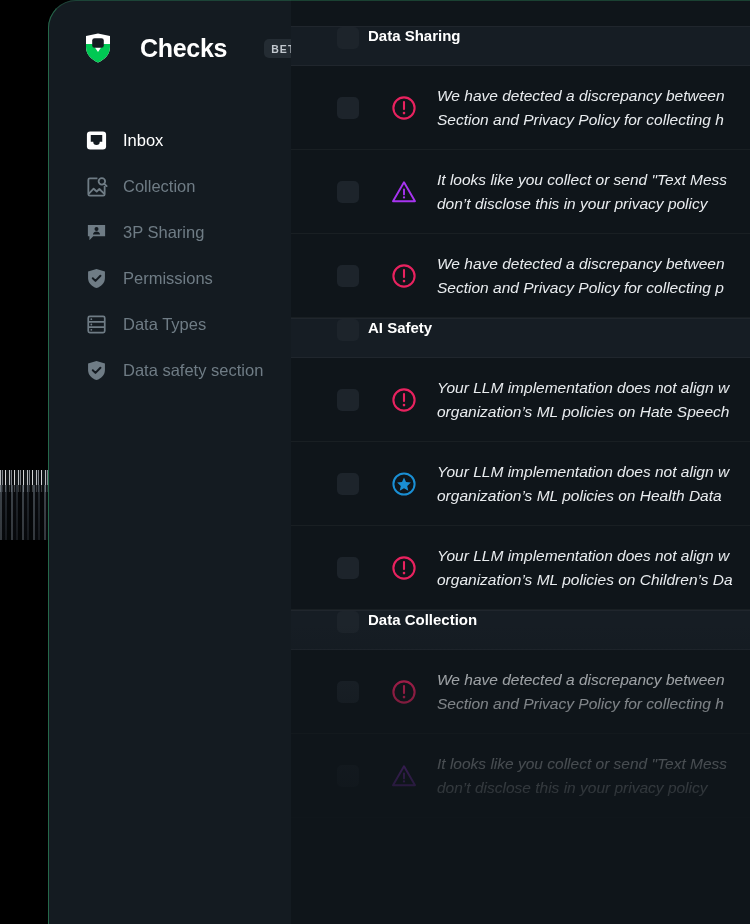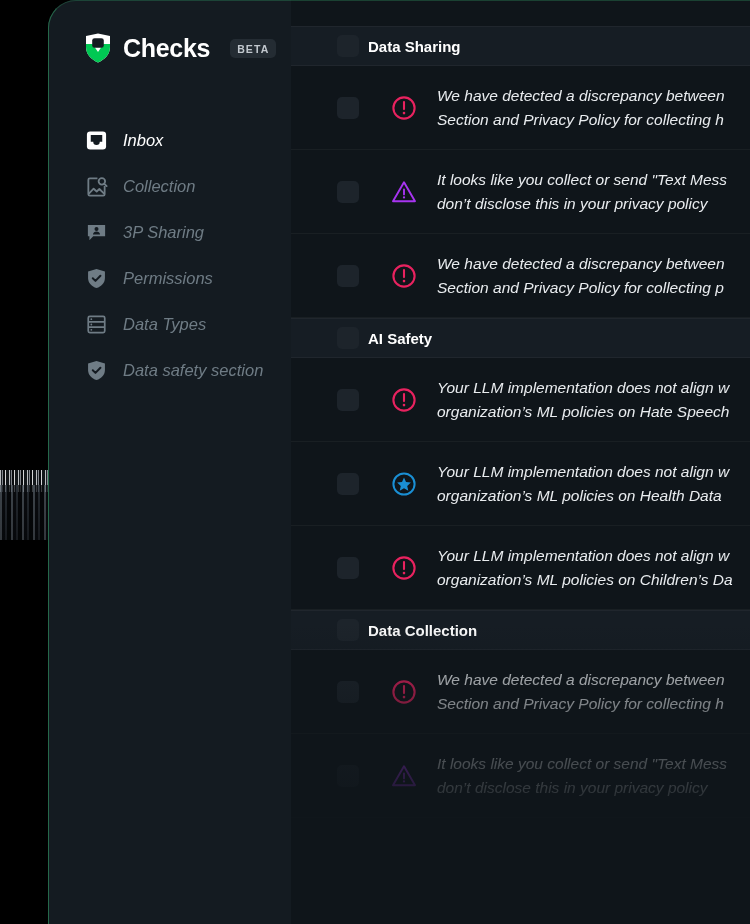--- a/index.html
+++ b/index.html
@@ -25,40 +25,40 @@
     background:#10161b; border-top-left-radius:28px; border-bottom-left-radius:0;
     overflow:hidden; }
   .app-border { position:absolute; left:48px; top:0; width:702px; height:924px;
     border-left:1.5px solid rgba(52,168,108,.55); border-top:1.5px solid rgba(52,168,108,.30);
     border-top-left-radius:28px; pointer-events:none; z-index:40; }
 
   
   .sidebar { position:absolute; left:0; top:0; width:243px; height:924px;
     background:#141b21; }
 
-  .brand { display:flex; align-items:center; gap:11px; padding:33px 0 0 36px; }
+  .brand { display:flex; align-items:center; gap:28px; padding:33px 0 0 36px; }
   .brand-logo { width:28px; height:30px; flex:none; position:relative; }
   .brand-name { color:#ffffff; font-size:25px; font-weight:700; letter-spacing:-.3px; }
   .beta { margin-left:9px; background:#242c33; color:#c2c8ce; font-size:10.5px;
     font-weight:700; letter-spacing:1.1px; padding:4px 7px 3px; border-radius:5px; }
 
   .nav { margin-top:54px; display:flex; flex-direction:column; }
   .nav-item { display:flex; align-items:center; gap:15px; height:46px; padding-left:36px;
     color:#6f7c85; font-size:16.5px; cursor:pointer; }
   .nav-item .ico { width:24px; height:24px; flex:none; display:flex; align-items:center; justify-content:center; }
   .nav-item.active { color:#ffffff; }
-  .nav-label { white-space:nowrap;font-style:italic; }
+  .nav-label { white-space:nowrap; }
 
   
   .content { position:absolute; left:243px; top:0; width:459px; height:924px;
     background:#0f151a; overflow:hidden; }
   .page-title { color:#ffffff; font-size:18.5px; font-weight:500; padding:33px 0 0 39px; letter-spacing:-.1px; }
 
   .list { margin-top:26px; }
-  .group-head { display:flex; align-items:center; height:40px; background:#161d24;
+  .group-head { display:flex; align-items:flex-start; height:40px; background:#161d24;
     border-top:1px solid rgba(255,255,255,.045); border-bottom:1px solid rgba(255,255,255,.045); }
   .group-title { color:#ffffff; font-size:15px; font-weight:700; margin-left:9px; white-space:nowrap; }
 
   .row { display:flex; align-items:center; min-height:84px; padding:12px 0;
     border-bottom:1px solid rgba(255,255,255,.045);font-style:italic; }
   .cb { width:22px; height:22px; margin-left:46px; flex:none; border-radius:5px;
     background:#1d242b; cursor:pointer; }
   .group-head .cb { margin-left:46px; }
   .sev { width:26px; height:26px; margin-left:32px; flex:none; }
   .row-text { margin-left:20px; color:#e9ecef; font-size:15.5px; line-height:24px;

